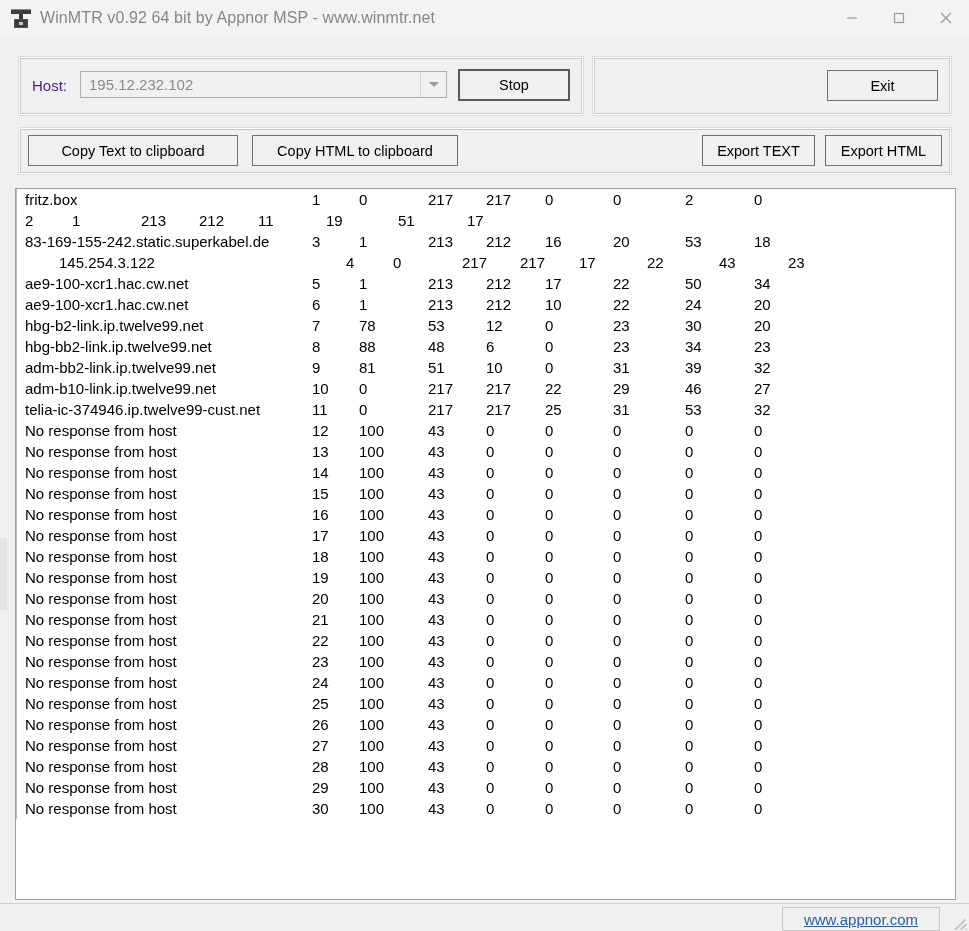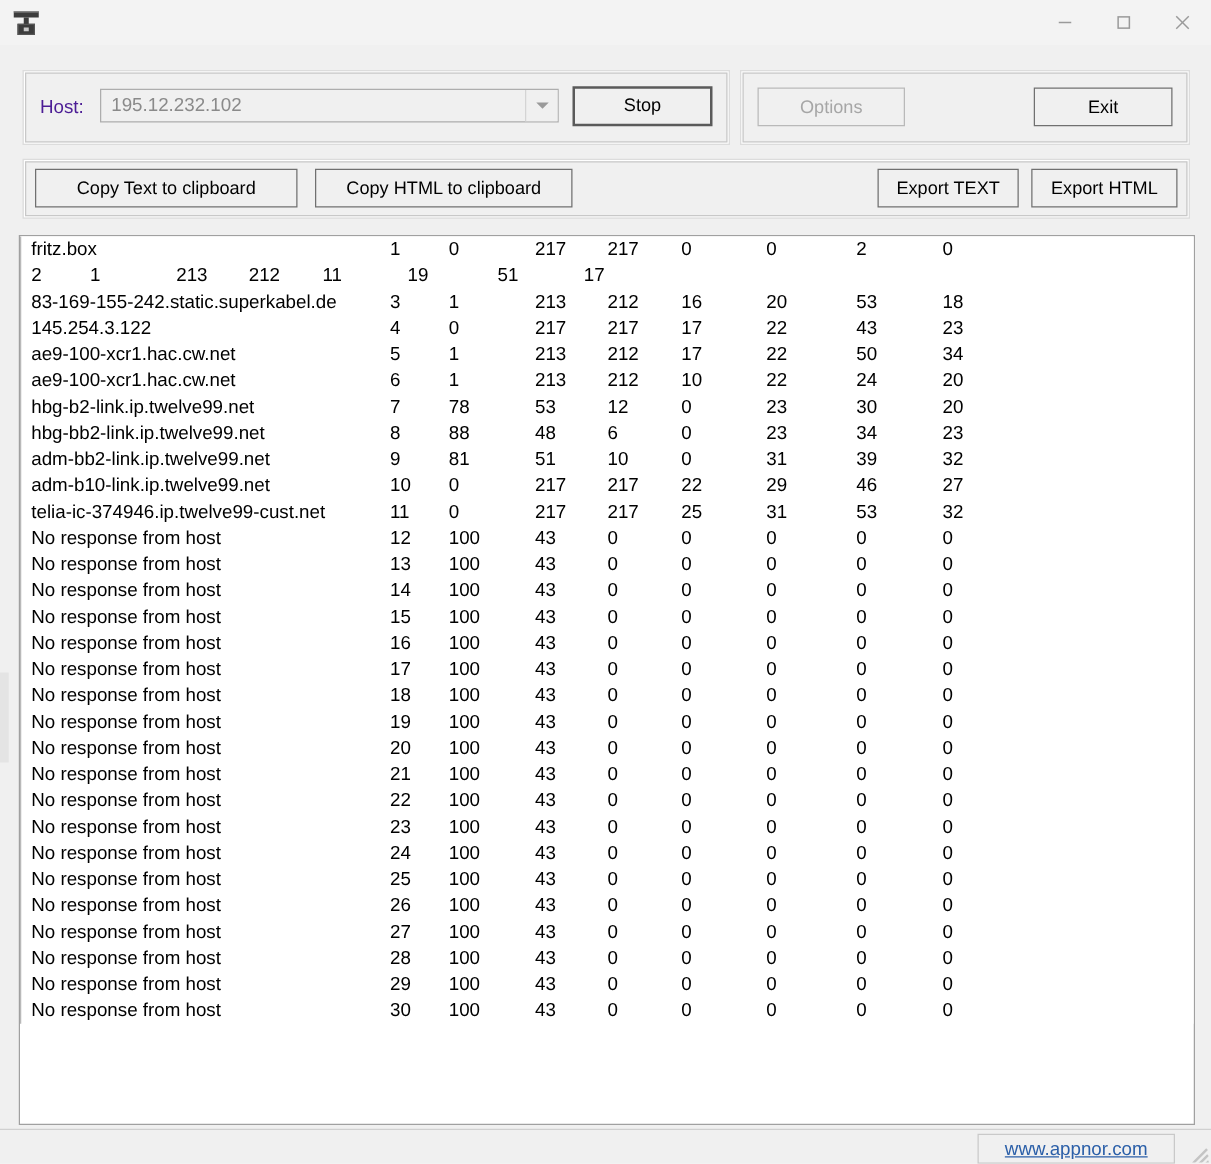--- a/index.html
+++ b/index.html
@@ -252,20 +252,21 @@
 
 <div id="app">
 
   <div class="titlebar">
     <div class="title-icon">
       <div class="bar"></div>
         <div class="stem"></div>
         <div class="base"></div>
         <div class="dot"></div>
     </div>
+    <div class="title-text">WinMTR v0.92 64 bit by Appnor MSP - www.winmtr.net</div>
     <div class="winbtns">
       <div class="winbtn">
         <svg width="12" height="12" viewBox="0 0 12 12">
             <line x1="1" y1="6" x2="11" y2="6" stroke="#9a9a9a" stroke-width="1.2"></line>
           </svg>
       </div>
       <div class="winbtn">
         <svg width="12" height="12" viewBox="0 0 12 12">
             <rect x="1.5" y="1.5" width="9" height="9" fill="none" stroke="#9a9a9a" stroke-width="1.2"></rect>
           </svg>
@@ -287,21 +288,20 @@
     <div class="combo-text">195.12.232.102</div>
     <div class="combo-arrow">
         <div class="tri"></div>
       </div>
   </div>
   <div class="btn default" style="left:458px; top:69px; width:112px; height:32px;">Stop</div>
 
   <div class="group" style="left:592px; top:56px; width:360px; height:60px;">
     <div class="grp-inner"></div>
   </div>
-  <div class="btn disabled" style="left:606px; top:70px; width:118px; height:31px;">Options</div>
   <div class="btn" style="left:827px; top:70px; width:111px; height:31px;">Exit</div>
 
   <div class="group" style="left:18px; top:127px; width:934px; height:48px;">
     <div class="grp-inner"></div>
   </div>
   <div class="btn" style="left:252px; top:135px; width:206px; height:31px;">Copy HTML to clipboard</div>
   <div class="btn" style="left:28px; top:135px; width:210px; height:31px;">Copy Text to clipboard</div>
   <div class="btn" style="left:702px; top:135px; width:113px; height:31px;">Export TEXT</div>
   <div class="btn" style="left:825px; top:135px; width:117px; height:31px;">Export HTML</div>
 
@@ -334,21 +334,21 @@
           <div class="lv-cell num" style="width: 47px;">3</div>
           <div class="lv-cell num" style="width: 69px;">1</div>
           <div class="lv-cell num" style="width: 58px;">213</div>
           <div class="lv-cell num" style="width: 59px;">212</div>
           <div class="lv-cell num" style="width: 68px;">16</div>
           <div class="lv-cell num" style="width: 72px;">20</div>
           <div class="lv-cell num" style="width: 69px;">53</div>
           <div class="lv-cell num" style="width: 70px;">18</div>
         </div>
         <div class="lv-row">
-          <div class="lv-cell host" style="width: 287px;">145.254.3.122</div>
+          <div class="lv-cell host" style="width: 287px; margin-left: 34px;">145.254.3.122</div>
           <div class="lv-cell num" style="width: 47px;">4</div>
           <div class="lv-cell num" style="width: 69px;">0</div>
           <div class="lv-cell num" style="width: 58px;">217</div>
           <div class="lv-cell num" style="width: 59px;">217</div>
           <div class="lv-cell num" style="width: 68px;">17</div>
           <div class="lv-cell num" style="width: 72px;">22</div>
           <div class="lv-cell num" style="width: 69px;">43</div>
           <div class="lv-cell num" style="width: 70px;">23</div>
         </div>
         <div class="lv-row">

